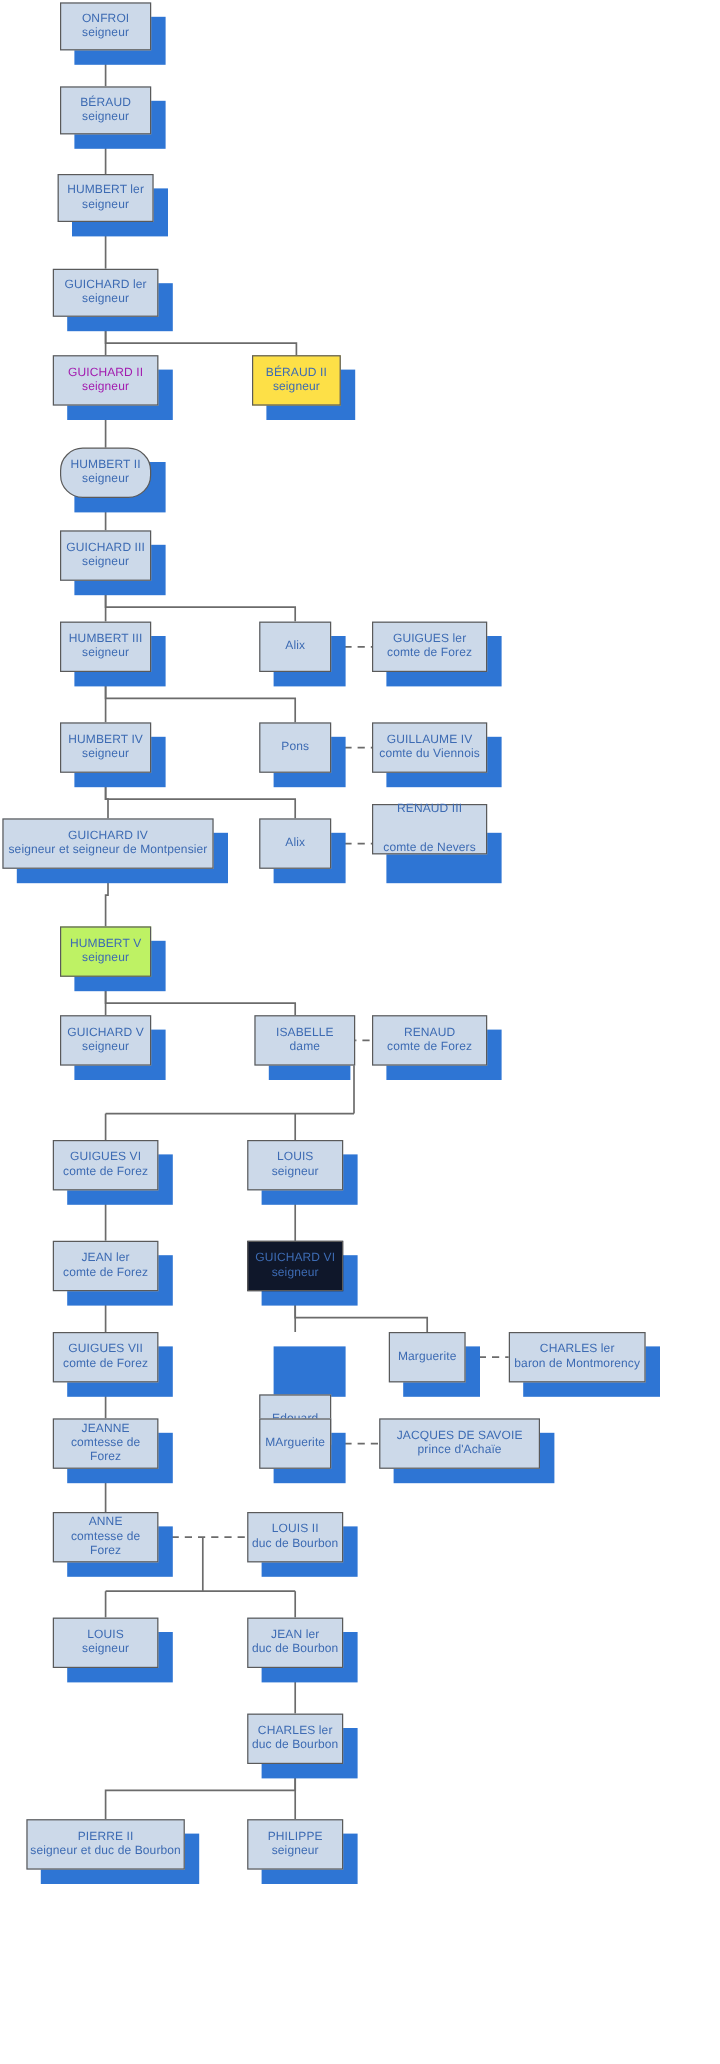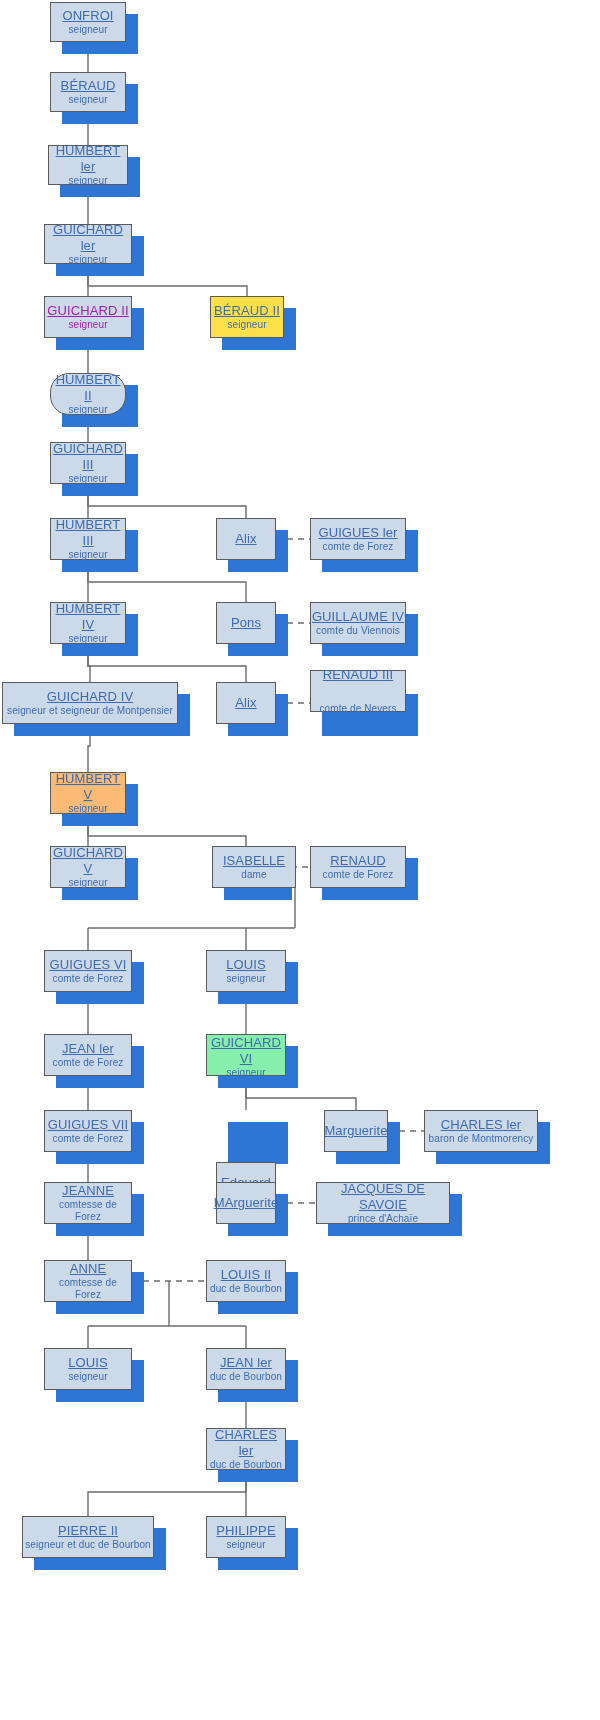--- a/index.html
+++ b/index.html
@@ -2,21 +2,21 @@
 <html><head>
 <meta charset="utf-8">
 <style>
   html,body{margin:0;padding:0;background:#ffffff;}
   body{font-family:"Liberation Sans",sans-serif;}
   #canvas{position:relative;width:600px;height:1720px;background:#ffffff;overflow:hidden;}
   svg#links{position:absolute;left:0;top:0;width:600px;height:1720px;}
   .node{position:absolute;box-sizing:border-box;background:#ccd9e9;border:1.5px solid #5a5a5a;
         color:#3d6bb3;display:flex;flex-direction:column;align-items:center;justify-content:center;
         text-align:center;line-height:1.22;z-index:3;}
-  .node .nm{font-size:13px;letter-spacing:.1px;text-decoration:underline;}
+  .node .nm{font-size:10px;letter-spacing:.1px;}
   .node .tt{font-size:10px;letter-spacing:.1px;}
   .shadow{position:absolute;background:#2e75d4;z-index:1;}
 </style>
 </head>
 <body>
 
 <div id="canvas">
   <svg id="links">
       <polyline points="88,42 88,72" fill="none" stroke="#6b6b6b" stroke-width="1.4"></polyline>
       <polyline points="88,112 88,145" fill="none" stroke="#6b6b6b" stroke-width="1.4"></polyline>
@@ -137,21 +137,21 @@
     <div class="shadow" style="left: 228px; top: 694px; width: 60px; height: 42px; background: rgb(46, 117, 212);"></div>
     <div class="node" style="left: 216px; top: 682px; width: 60px; height: 42px; background: rgb(204, 217, 233); border-color: rgb(90, 90, 90); color: rgb(61, 107, 179);">
       <div class="nm">Alix</div>
     </div>
     <div class="shadow" style="left: 322px; top: 694px; width: 96px; height: 42px; background: rgb(46, 117, 212);"></div>
     <div class="node" style="left: 310px; top: 670px; width: 96px; height: 42px; background: rgb(204, 217, 233); border-color: rgb(90, 90, 90); color: rgb(61, 107, 179); gap: 20px;">
       <div class="nm">RENAUD III</div>
       <div class="tt">comte de Nevers</div>
     </div>
     <div class="shadow" style="left: 62px; top: 784px; width: 76px; height: 42px; background: rgb(46, 117, 212);"></div>
-    <div class="node" style="left: 50px; top: 772px; width: 76px; height: 42px; background: #fdba74; border-color: rgb(90, 90, 90); color: rgb(61, 107, 179);">
+    <div class="node" style="left: 50px; top: 772px; width: 76px; height: 42px; background: #bef264; border-color: rgb(90, 90, 90); color: rgb(61, 107, 179);">
       <div class="nm">HUMBERT V</div>
       <div class="tt">seigneur</div>
     </div>
     <div class="shadow" style="left: 62px; top: 858px; width: 76px; height: 42px; background: rgb(46, 117, 212);"></div>
     <div class="node" style="left: 50px; top: 846px; width: 76px; height: 42px; background: rgb(204, 217, 233); border-color: rgb(90, 90, 90); color: rgb(61, 107, 179);">
       <div class="nm">GUICHARD V</div>
       <div class="tt">seigneur</div>
     </div>
     <div class="shadow" style="left: 224px; top: 858px; width: 68px; height: 42px; background: rgb(46, 117, 212);"></div>
     <div class="node" style="left: 212px; top: 846px; width: 84px; height: 42px; background: rgb(204, 217, 233); border-color: rgb(90, 90, 90); color: rgb(61, 107, 179);">
@@ -172,21 +172,21 @@
     <div class="node" style="left: 206px; top: 950px; width: 80px; height: 42px; background: rgb(204, 217, 233); border-color: rgb(90, 90, 90); color: rgb(61, 107, 179);">
       <div class="nm">LOUIS</div>
       <div class="tt">seigneur</div>
     </div>
     <div class="shadow" style="left: 56px; top: 1046px; width: 88px; height: 42px; background: rgb(46, 117, 212);"></div>
     <div class="node" style="left: 44px; top: 1034px; width: 88px; height: 42px; background: rgb(204, 217, 233); border-color: rgb(90, 90, 90); color: rgb(61, 107, 179);">
       <div class="nm">JEAN ler</div>
       <div class="tt">comte de Forez</div>
     </div>
     <div class="shadow" style="left: 218px; top: 1046px; width: 80px; height: 42px; background: rgb(46, 117, 212);"></div>
-    <div class="node" style="left: 206px; top: 1034px; width: 80px; height: 42px; background: #86efac; border-color: rgb(90, 90, 90); color: rgb(61, 107, 179); justify-content: space-between;">
+    <div class="node" style="left: 206px; top: 1034px; width: 80px; height: 42px; background: #0f172a; border-color: rgb(90, 90, 90); color: rgb(61, 107, 179);">
       <div class="nm">GUICHARD VI</div>
       <div class="tt">seigneur</div>
     </div>
     <div class="shadow" style="left: 56px; top: 1122px; width: 88px; height: 42px; background: rgb(46, 117, 212);"></div>
     <div class="node" style="left: 44px; top: 1110px; width: 88px; height: 42px; background: rgb(204, 217, 233); border-color: rgb(90, 90, 90); color: rgb(61, 107, 179);">
       <div class="nm">GUIGUES VII</div>
       <div class="tt">comte de Forez</div>
     </div>
     <div class="shadow" style="left: 228px; top: 1122px; width: 60px; height: 42px; background: rgb(46, 117, 212);"></div>
     <div class="node" style="left: 216px; top: 1162px; width: 60px; height: 42px; background: rgb(204, 217, 233); border-color: rgb(90, 90, 90); color: rgb(61, 107, 179);">

